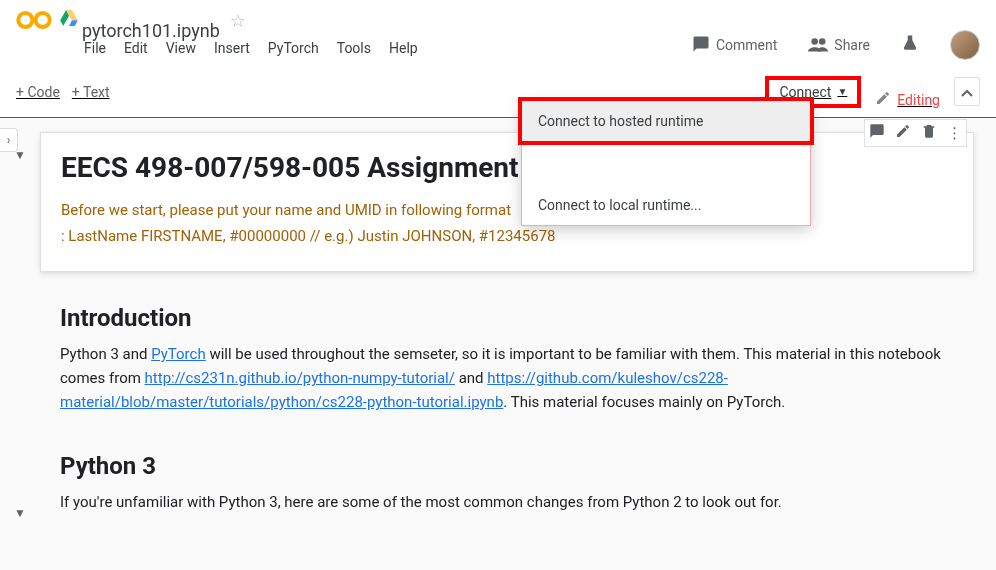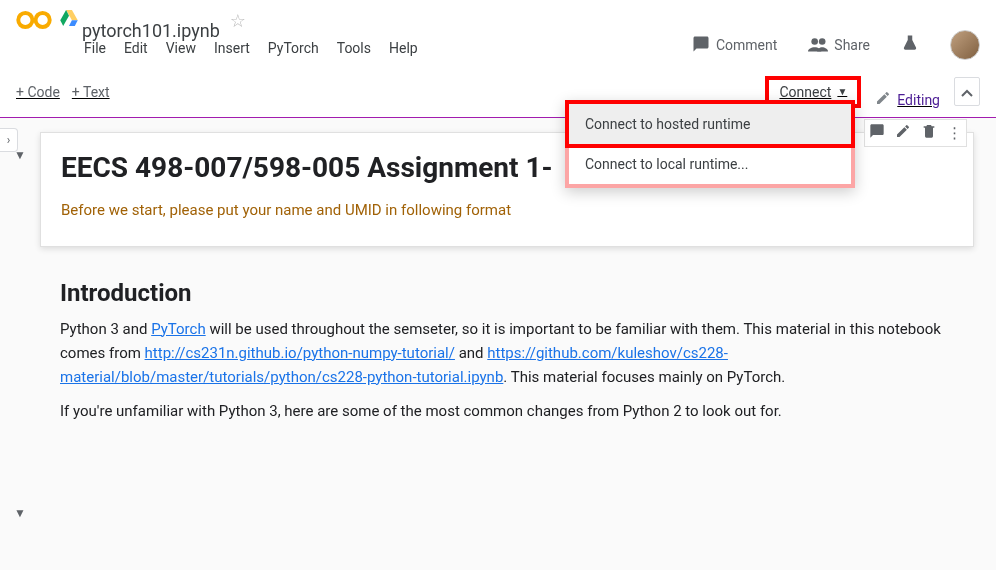--- a/index.html
+++ b/index.html
@@ -72,21 +72,21 @@
       border: 4px solid #ff0000;
       padding: 4px 10px;
       display: flex;
       align-items: center;
       gap: 6px;
       font-size: 14px;
       color: #3c4043;
     }
     .editing {
       display: flex; align-items: center; gap: 6px;
-      color: #4c1d95; font-size: 14px; margin-top: 16px;
+      color: #ef4444; font-size: 14px; margin-top: 16px;
     }
     .chevron-box {
       border: 1px solid #dadce0;
       border-radius: 2px;
       padding: 4px 6px;
       color: #5f6368;
     }
     .content-area {
       position: relative;
       background: #fafafa;
@@ -159,32 +159,33 @@
       margin-left: 46px;
       margin-top: 32px;
       font-size: 24px;
       font-weight: 700;
       color: #202124;
     }
     .link { color: #1a73e8; text-decoration: underline; }
     .dropdown {
       position: absolute;
       top: 100px;
-      left: 565px;
+      left: 521px;
       width: 290px;
       background: #fff;
-      border: 4px solid #fca5a5;
+      border: 1px solid #fca5a5;
       box-shadow: 0 4px 14px rgba(0,0,0,0.2);
       z-index: 50;
     }
     .dropdown-item {
       padding: 12px 16px;
       font-size: 14px;
       color: #3c4043;
       cursor: pointer;
+      margin-top: 44px;
     }
     .dropdown-item.highlighted {
       background: #eeeeee;
       border: 4px solid #ff0000;
       margin: -4px;
       position: relative;
       z-index: 2;
     }
     .drive-icon {
       display: inline-block;
@@ -299,29 +300,31 @@
       <span><svg width="16" height="16" viewBox="0 0 24 24" fill="#5f6368">
             <path d="M3 17.25V21h3.75L17.81 9.94l-3.75-3.75L3 17.25zM20.71 7.04a1 1 0 0 0 0-1.41l-2.34-2.34a1 1 0 0 0-1.41 0l-1.83 1.83 3.75 3.75 1.83-1.83z"></path>
           </svg></span>
       <span><svg width="16" height="16" viewBox="0 0 24 24" fill="#5f6368">
             <path d="M6 7h12v13a2 2 0 0 1-2 2H8a2 2 0 0 1-2-2V7zm3-4h6l1 2h4v2H4V5h4l1-2z"></path>
           </svg></span>
       <span>⋮</span>
     </div>
     <h1 class="doc-title">EECS 498-007/598-005 Assignment 1-</h1>
     <div class="body-text">Before we start, please put your name and UMID in following format</div>
+    <div class="body-text">: LastName FIRSTNAME, #00000000 // e.g.) Justin JOHNSON, #12345678</div>
   </div>
 
 
   <h2 class="section">Introduction</h2>
   <div class="plain-block" style="margin-top:10px;">
     <span>Python 3 and </span><a class="link" href="#">PyTorch</a><span> will be used throughout the semseter, so it is important to be familiar with them. This material in this notebook comes from </span><a class="link" href="#">http://cs231n.github.io/python-numpy-tutorial/</a><span> and </span><a class="link" href="#">https://github.com/kuleshov/cs228-material/blob/master/tutorials/python/cs228-python-tutorial.ipynb</a><span>. This material focuses mainly on PyTorch.</span>
   </div>
 
   <span class="gutter-collapse" style="top:388px;">▼</span>
+  <h2 class="section" style="margin-top:38px;">Python 3</h2>
   <div class="plain-block" style="margin-top:10px;">
     <span>If you're unfamiliar with Python 3, here are some of the most common changes from Python 2 to look out for.</span>
   </div>
 </div>
 
 <div class="dropdown">
   <div class="dropdown-item highlighted">Connect to hosted runtime</div>
   <div class="dropdown-item">Connect to local runtime...</div>
 </div>
 

